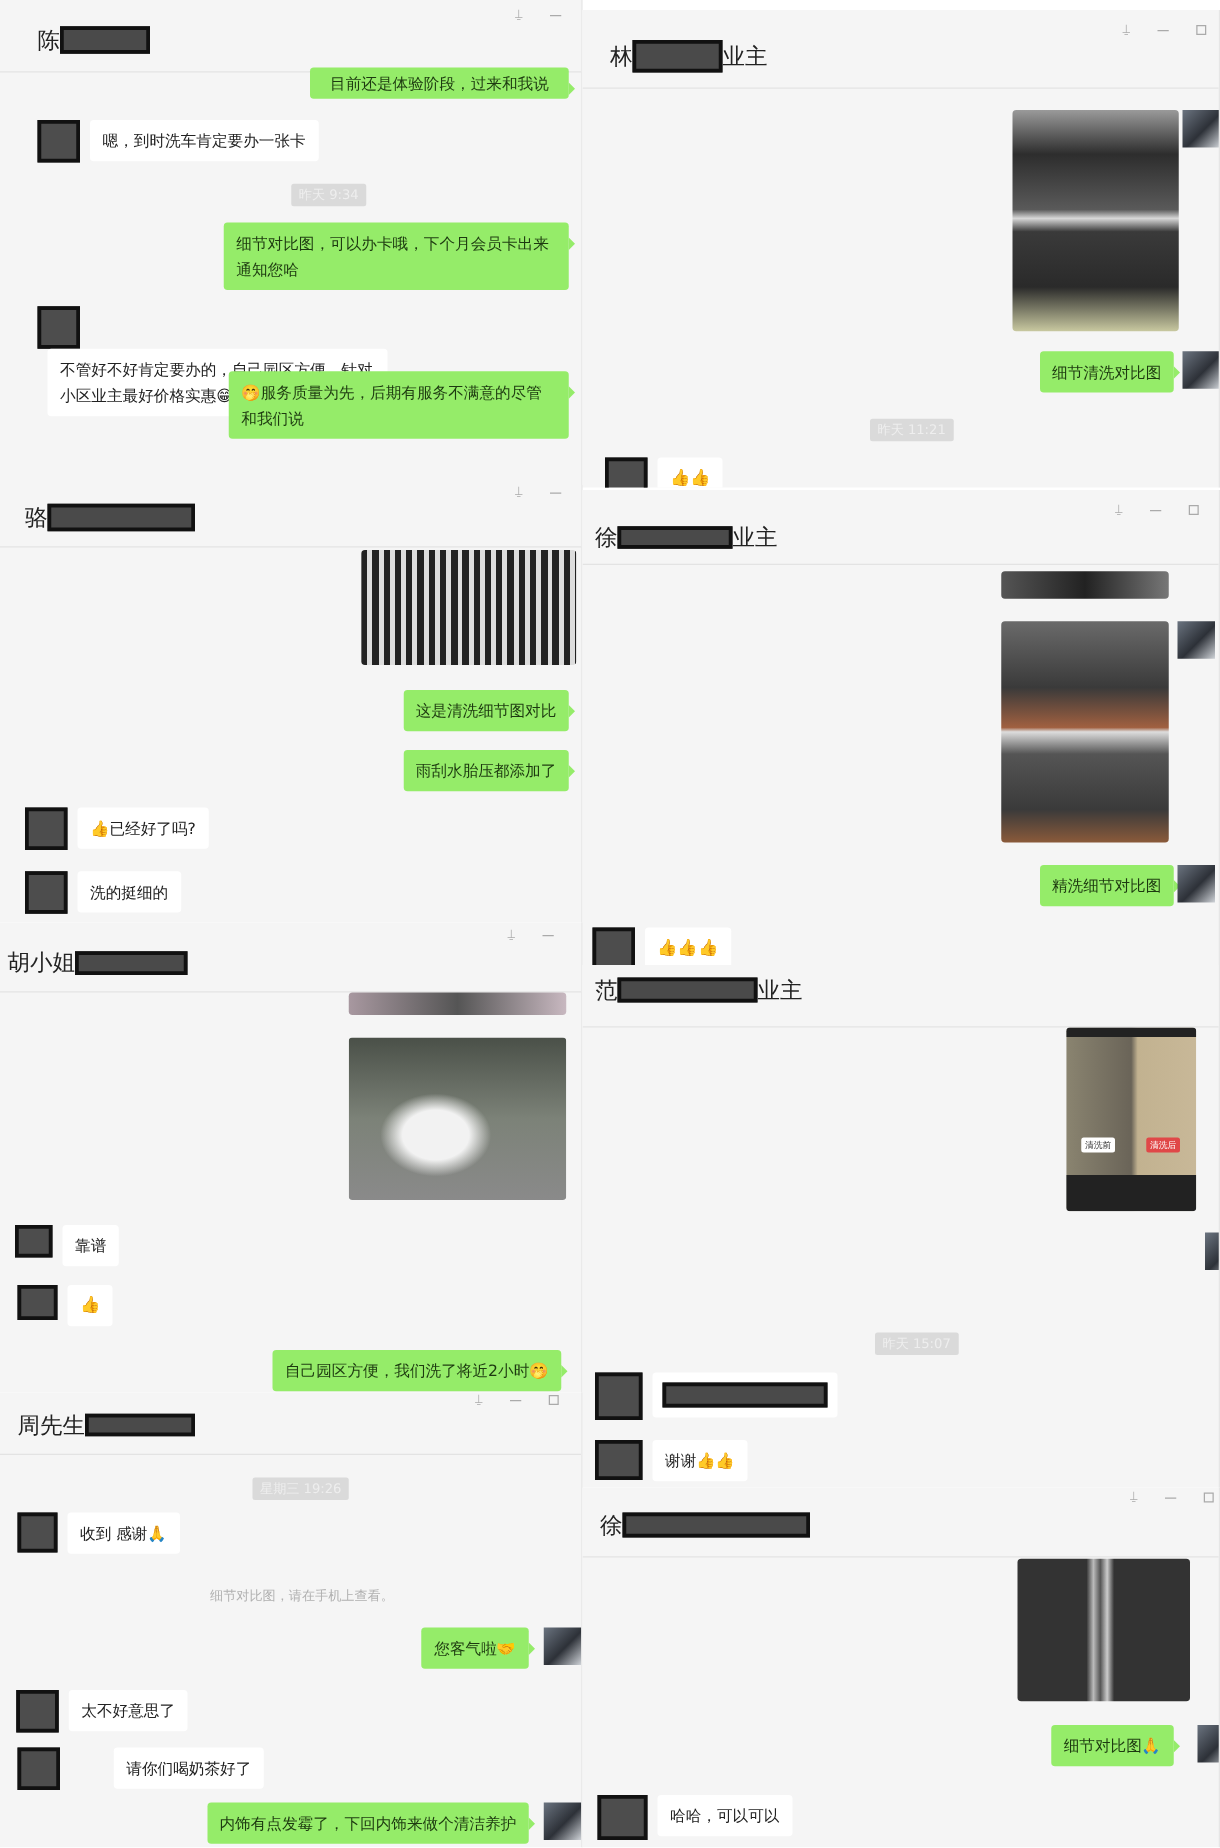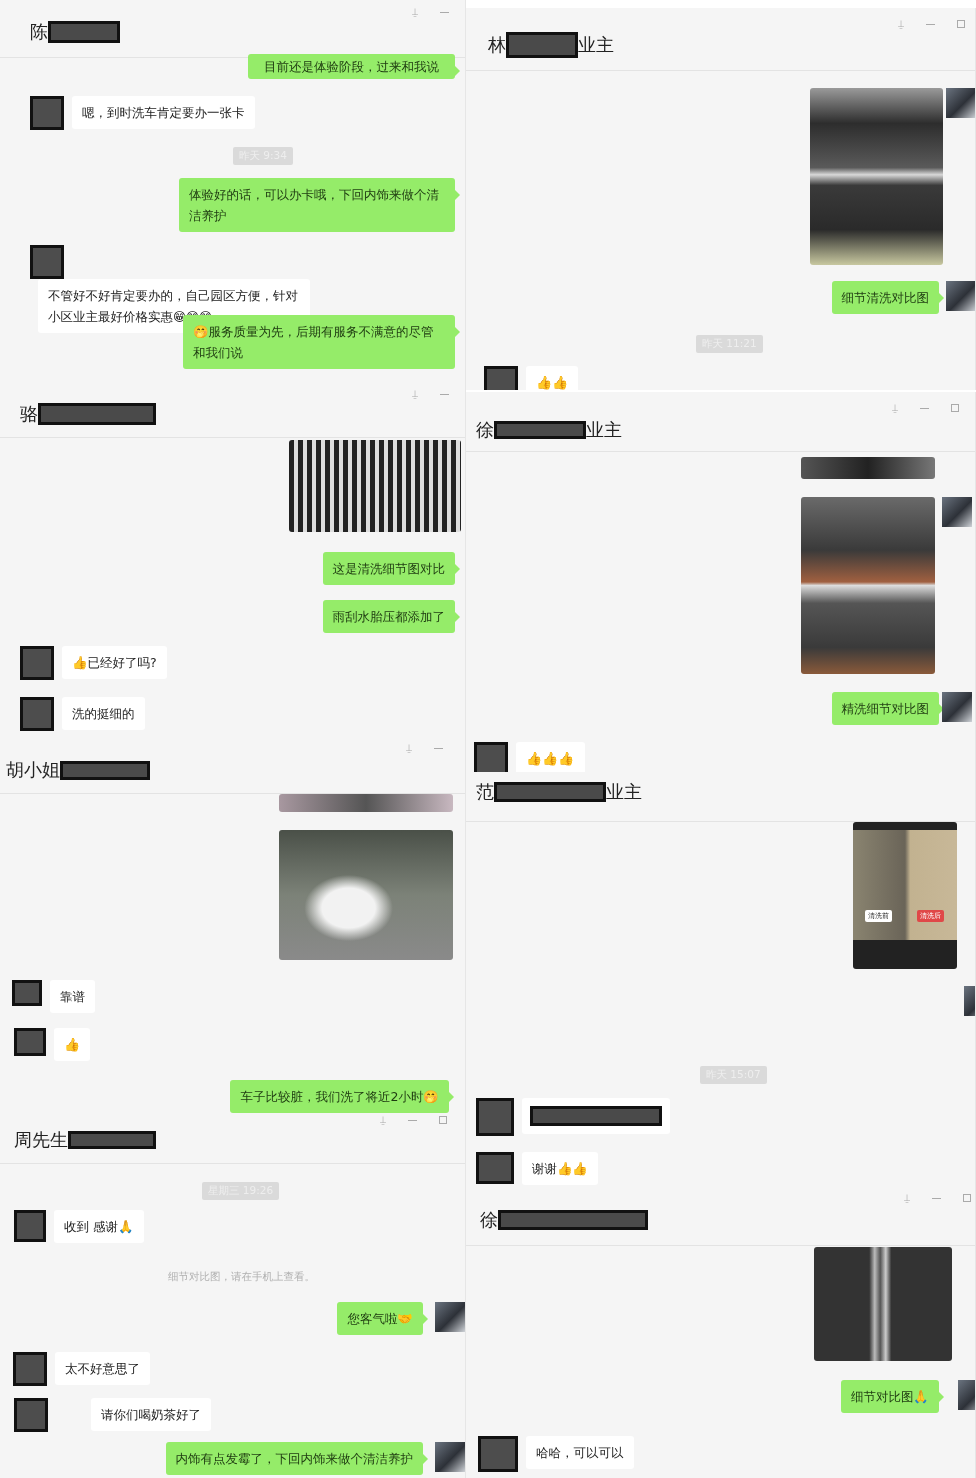--- a/index.html
+++ b/index.html
@@ -41,27 +41,27 @@
   </div>
   <div class="msg" style="right:10px;top:54px;">
       <div class="bubble out" style="padding:2px 16px;">目前还是体验阶段，过来和我说</div>
     </div>
   <div class="msg" style="left:30px;top:96px;">
       <div class="avatar"></div>
       <div class="bubble in">嗯，到时洗车肯定要办一张卡</div>
     </div>
   <div class="time" style="left:233px;top:147px;">昨天 9:34</div>
   <div class="msg" style="right:10px;top:178px;width:276px;">
-      <div class="bubble out" style="width:276px;">体验好的话，可以办卡哦，下回内饰来做个清洁养护</div>
+      <div class="bubble out" style="width:276px;">细节对比图，可以办卡哦，下个月会员卡出来通知您哈</div>
     </div>
   <div class="msg" style="left:30px;top:245px;flex-direction:column;">
       <div class="avatar"></div>
       <div class="bubble in" style="width:272px;">不管好不好肯定要办的，自己园区方便，针对小区业主最好价格实惠😁😁😁</div>
     </div>
-  <div class="msg" style="right:10px;top:315px;width:272px;">
+  <div class="msg" style="right:10px;top:297px;width:272px;">
       <div class="bubble out" style="width:272px;">🤭服务质量为先，后期有服务不满意的尽管和我们说</div>
     </div>
 </div>
 
 <div class="panel" style="left:466px;top:8px;width:510px;height:382px;">
   <div class="hdr" style="height:63px;">
     <div class="title" style="left:22px;top:24px;">
       <span>林</span>
         <span class="redact" style="width:72px;height:26px;"></span>
         <span>业主</span>
@@ -154,21 +154,21 @@
   <div class="img" style="left:279px;top:92px;width:174px;height:130px;background:radial-gradient(ellipse at 40% 60%,#f2f2f2 0 18%,transparent 30%),linear-gradient(180deg,#4a5048 0%,#7c8278 50%,#8a8a8a 100%);"></div>
   <div class="msg" style="left:12px;top:242px;text-align:center;">
       <div class="avatar" style="width:30px;height:26px;"></div>
       <div class="bubble in">靠谱</div>
     </div>
   <div class="msg" style="left:14px;top:290px;">
       <div class="avatar" style="width:32px;height:28px;"></div>
       <div class="bubble in emoji">👍</div>
     </div>
   <div class="msg" style="right:16px;top:342px;">
-      <div class="bubble out">车子比较脏，我们洗了将近2小时🤭</div>
+      <div class="bubble out">自己园区方便，我们洗了将近2小时🤭</div>
     </div>
 </div>
 
 <div class="panel" style="left:466px;top:772px;width:510px;height:418px;">
   <div class="hdr" style="height:50px;">
     <div class="title" style="left:10px;top:8px;">
       <span>范</span>
         <span class="redact" style="width:112px;height:20px;"></span>
         <span>业主</span>
     </div>

